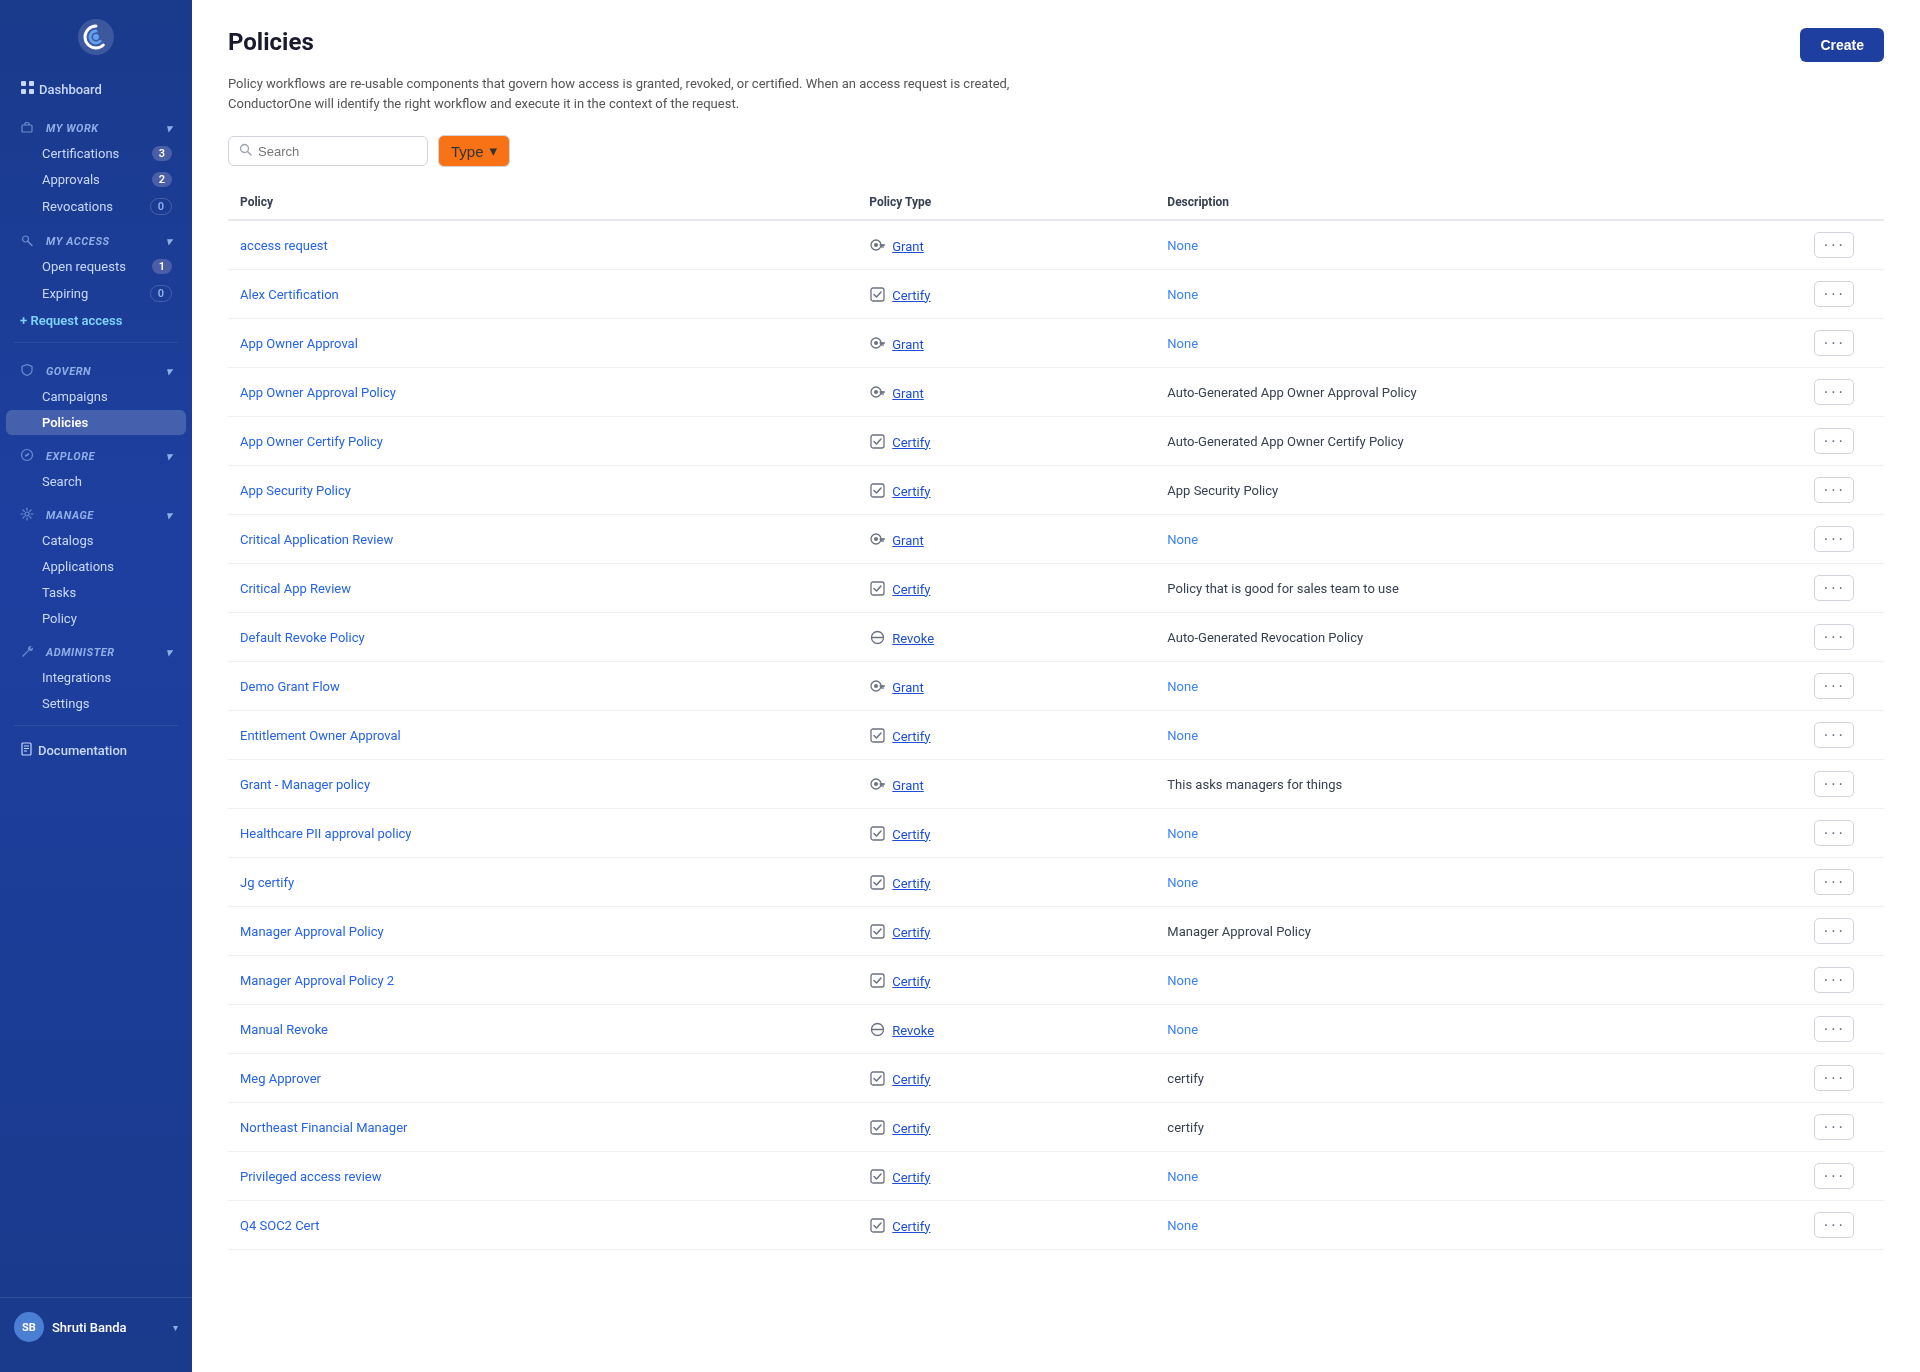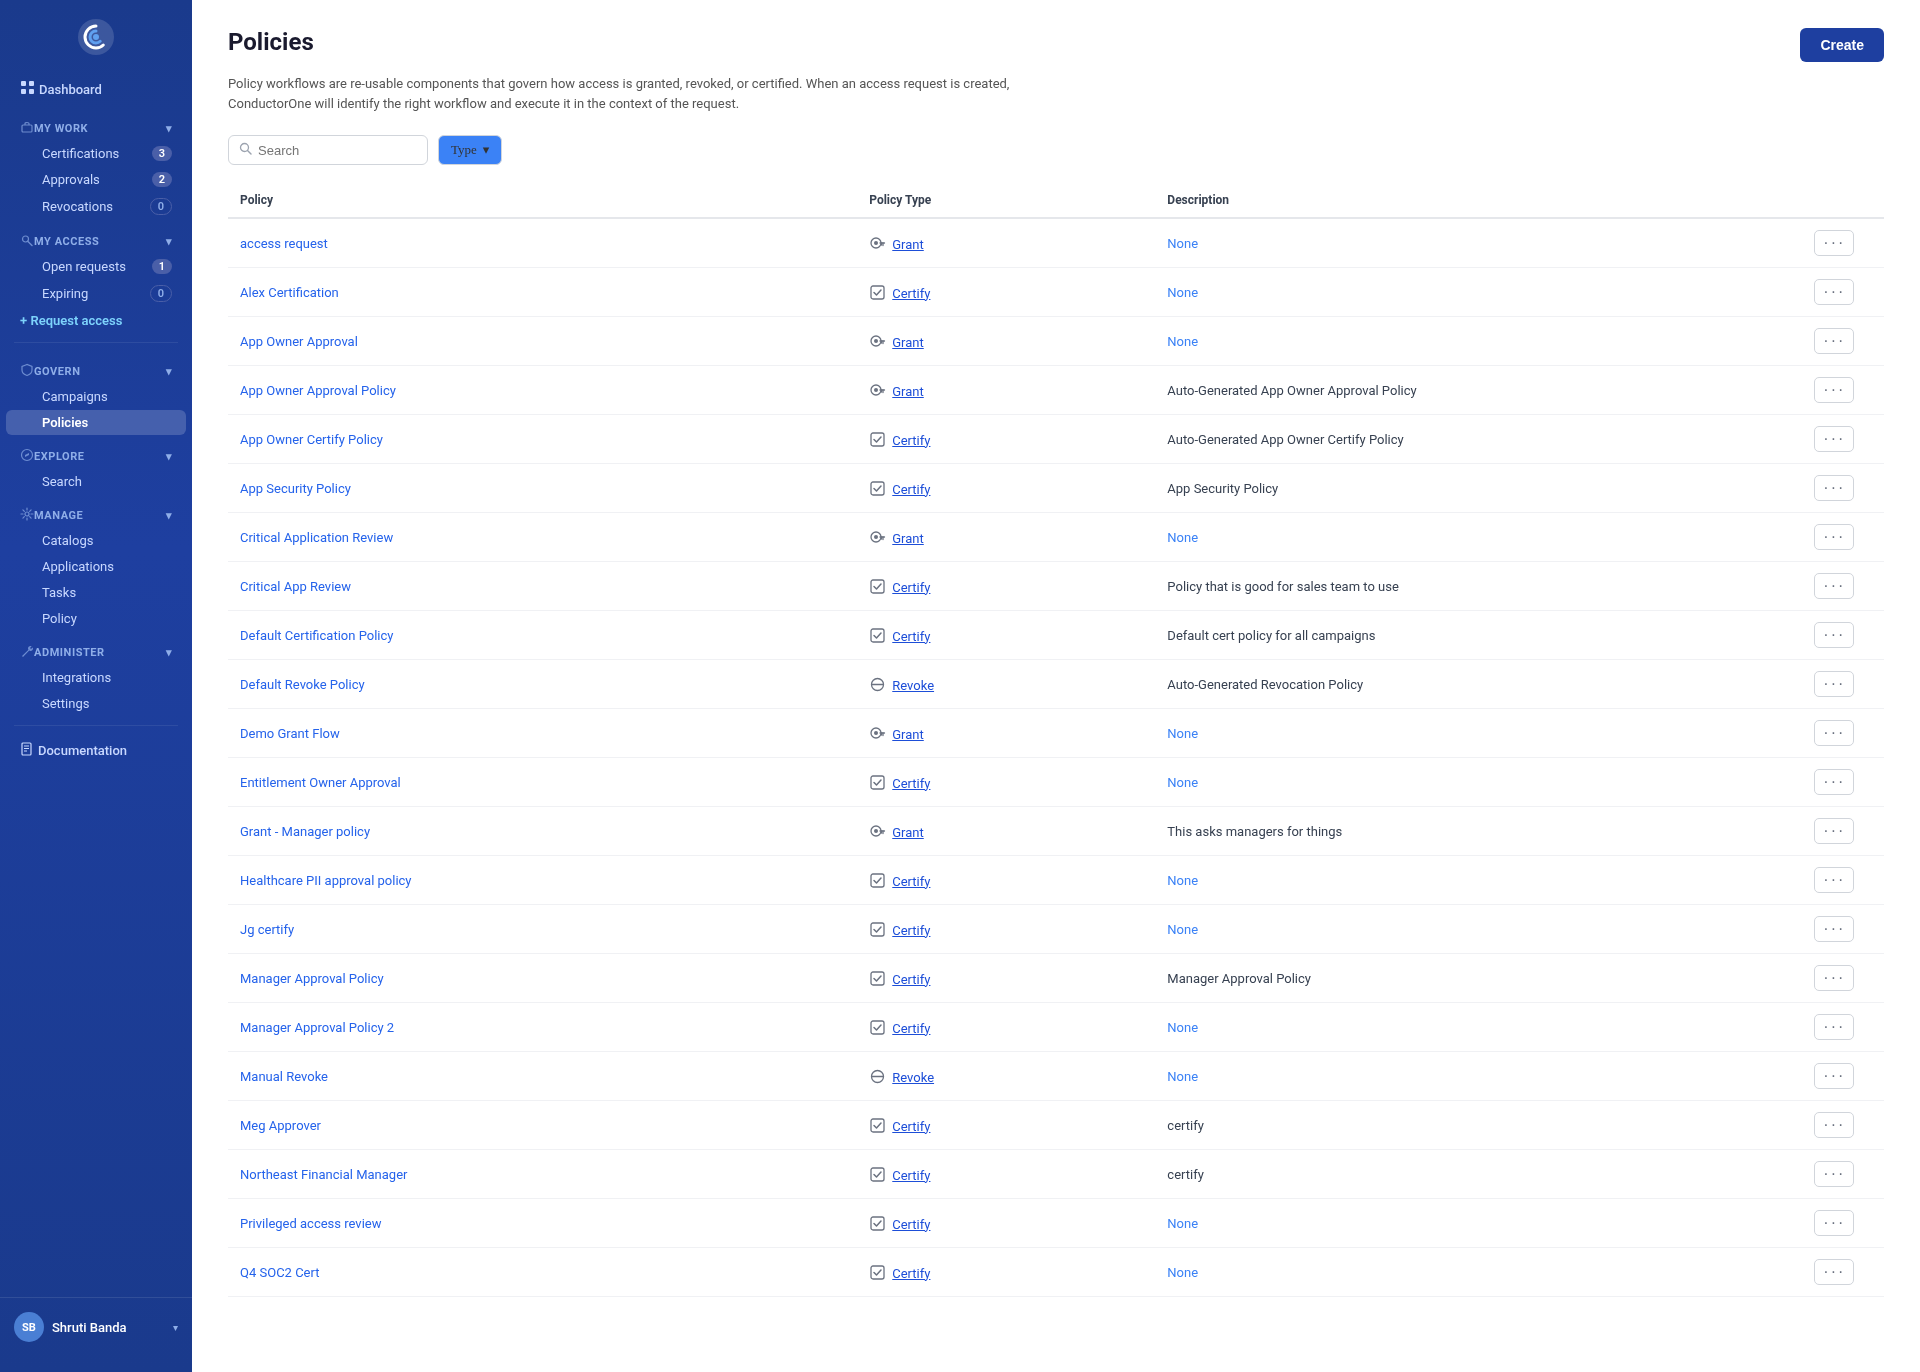--- a/index.html
+++ b/index.html
@@ -35,29 +35,30 @@
       cursor: pointer;
       border-radius: 6px;
       margin: 0 6px 2px;
       color: #c8d8ff;
       font-size: 13px;
       font-weight: 500;
     }
     .sidebar-section-header {
       display: flex;
       align-items: center;
-      gap: 0;
+      gap: 12px;
       padding: 8px 14px 4px;
       margin: 4px 6px 0;
       color: #8faee8;
       font-size: 11px;
       font-weight: 700;
       letter-spacing: 0.05em;
       text-transform: uppercase;
       cursor: pointer;
+      font-style: italic;
     }
     .sidebar-section-header svg { width: 14px; height: 14px; opacity: 0.7; }
     .sidebar-child {
       padding: 5px 14px 5px 36px;
       margin: 0 6px 1px;
       border-radius: 6px;
       cursor: pointer;
       color: #c8d8ff;
       font-size: 13px;
       display: flex;
@@ -151,25 +152,24 @@
       background: transparent;
     }
     .search-icon-sm { color: #9ca3af; font-size: 13px; }
     .type-btn {
       display: flex;
       align-items: center;
       gap: 6px;
       border: 1px solid #d1d5db;
       border-radius: 6px;
       padding: 6px 12px;
-      background: #3b82f6;
-      font-size: 13px;
+      background: #f97316;
+      font-size: 15px;
       color: #333;
       cursor: pointer;
-      font-family: Liberation Serif, serif;
     }
 
     
     .policies-table { width: 100%; border-collapse: collapse; }
     .policies-table thead tr {
       border-bottom: 2px solid #e5e7eb;
     }
     .policies-table th {
       text-align: left;
       padding: 10px 12px;
@@ -588,40 +588,20 @@
         <span>Certify</span>
       </div>
     </td>
     <td class="col-desc"><span class="desc-text">Policy that is good for sales team to use</span></td>
     <td class="col-actions">
       <button class="actions-btn" title="More actions">···</button>
     </td>
   </tr>
         <tr>
     <td class="col-policy">
-      <a class="policy-link">Default Certification Policy</a>
-    </td>
-    <td class="col-type">
-      <div class="policy-type">
-        <span class="type-icon">
-                <svg width="17" height="17" viewBox="0 0 17 17" fill="none">
-      <rect x="2" y="2" width="13" height="13" rx="2" stroke="#6b7280" stroke-width="1.3" fill="none"></rect>
-      <polyline points="5,8.5 7.5,11 12,6" stroke="#6b7280" stroke-width="1.5" stroke-linecap="round" stroke-linejoin="round" fill="none"></polyline>
-    </svg>
-              </span>
-        <span>Certify</span>
-      </div>
-    </td>
-    <td class="col-desc"><span class="desc-text">Default cert policy for all campaigns</span></td>
-    <td class="col-actions">
-      <button class="actions-btn" title="More actions">···</button>
-    </td>
-  </tr>
-        <tr>
-    <td class="col-policy">
       <a class="policy-link">Default Revoke Policy</a>
     </td>
     <td class="col-type">
       <div class="policy-type">
         <span class="type-icon">
                 <svg width="17" height="17" viewBox="0 0 17 17" fill="none">
       <circle cx="8.5" cy="8.5" r="6" stroke="#6b7280" stroke-width="1.3" fill="none"></circle>
       <line x1="3.5" y1="8.5" x2="13.5" y2="8.5" stroke="#6b7280" stroke-width="1.5" stroke-linecap="round"></line>
     </svg>
               </span>

